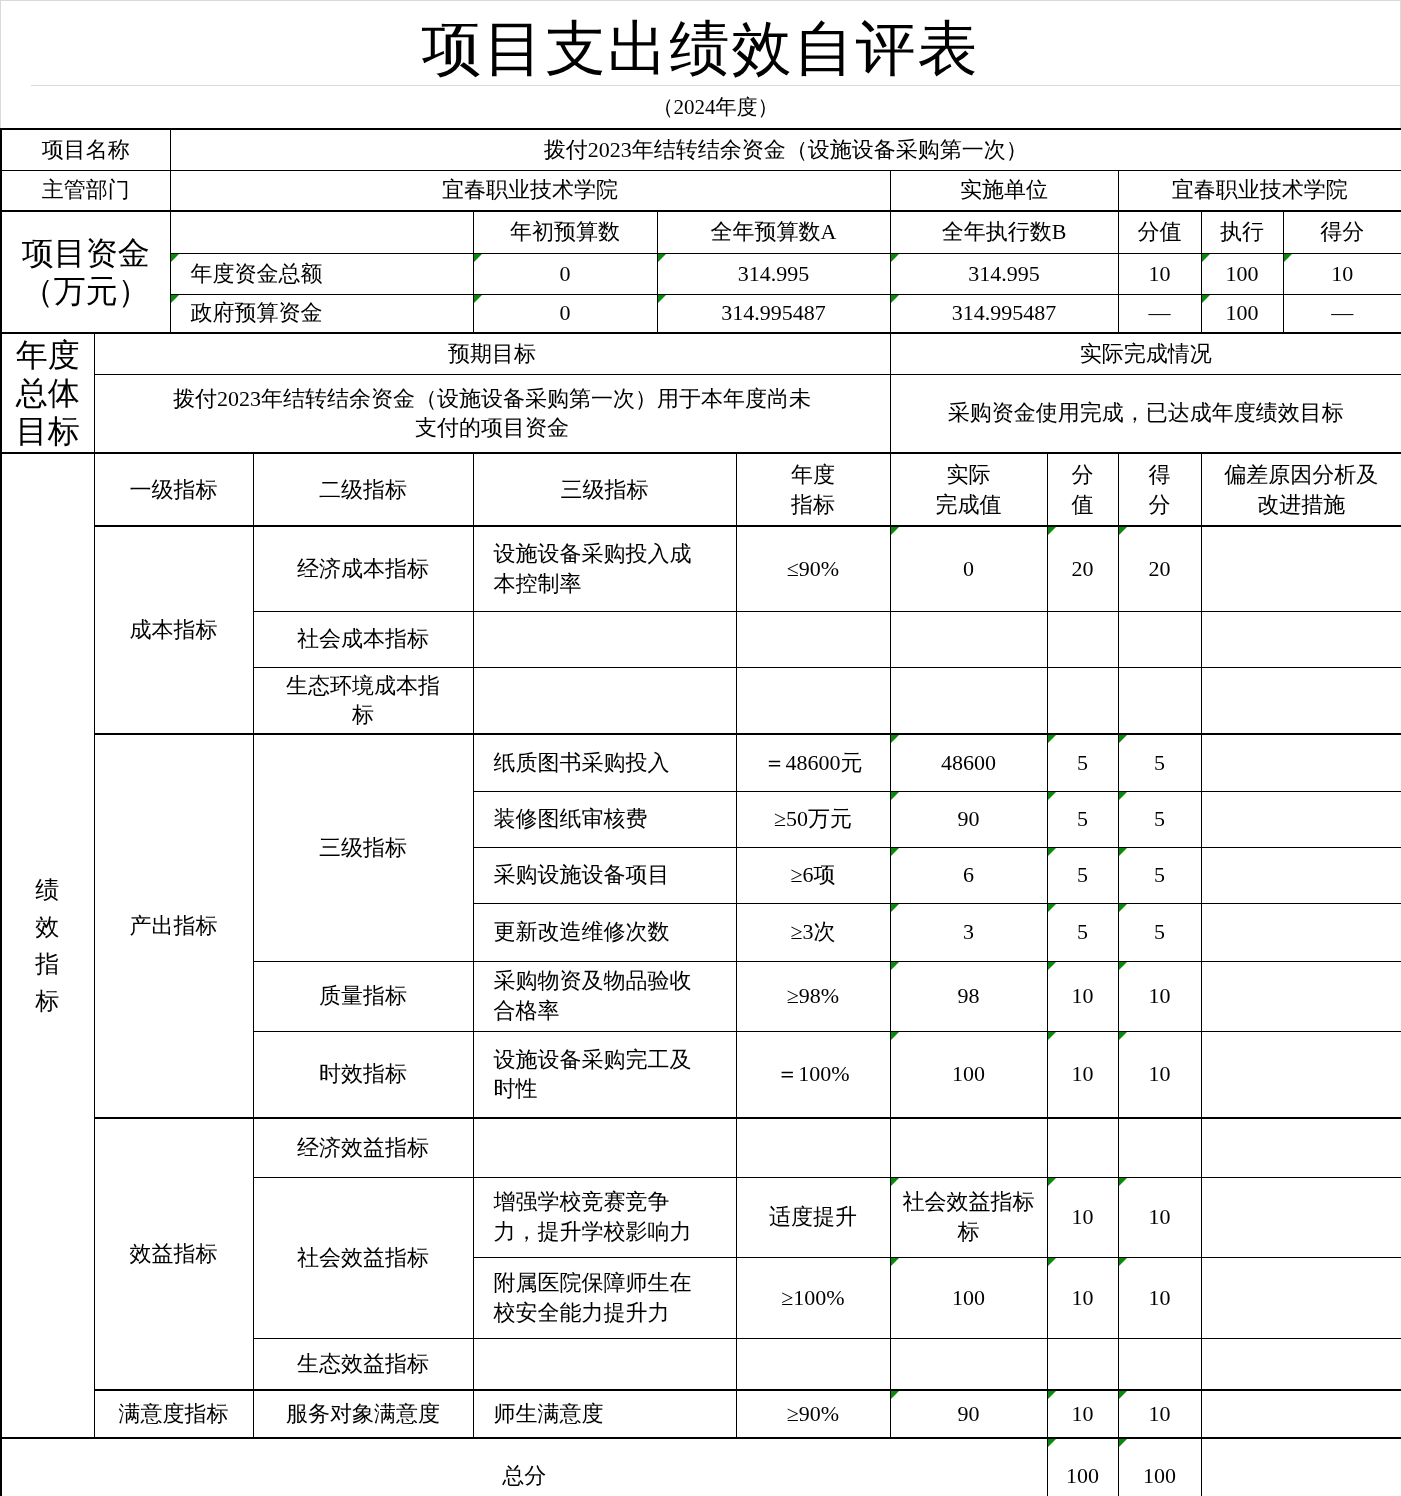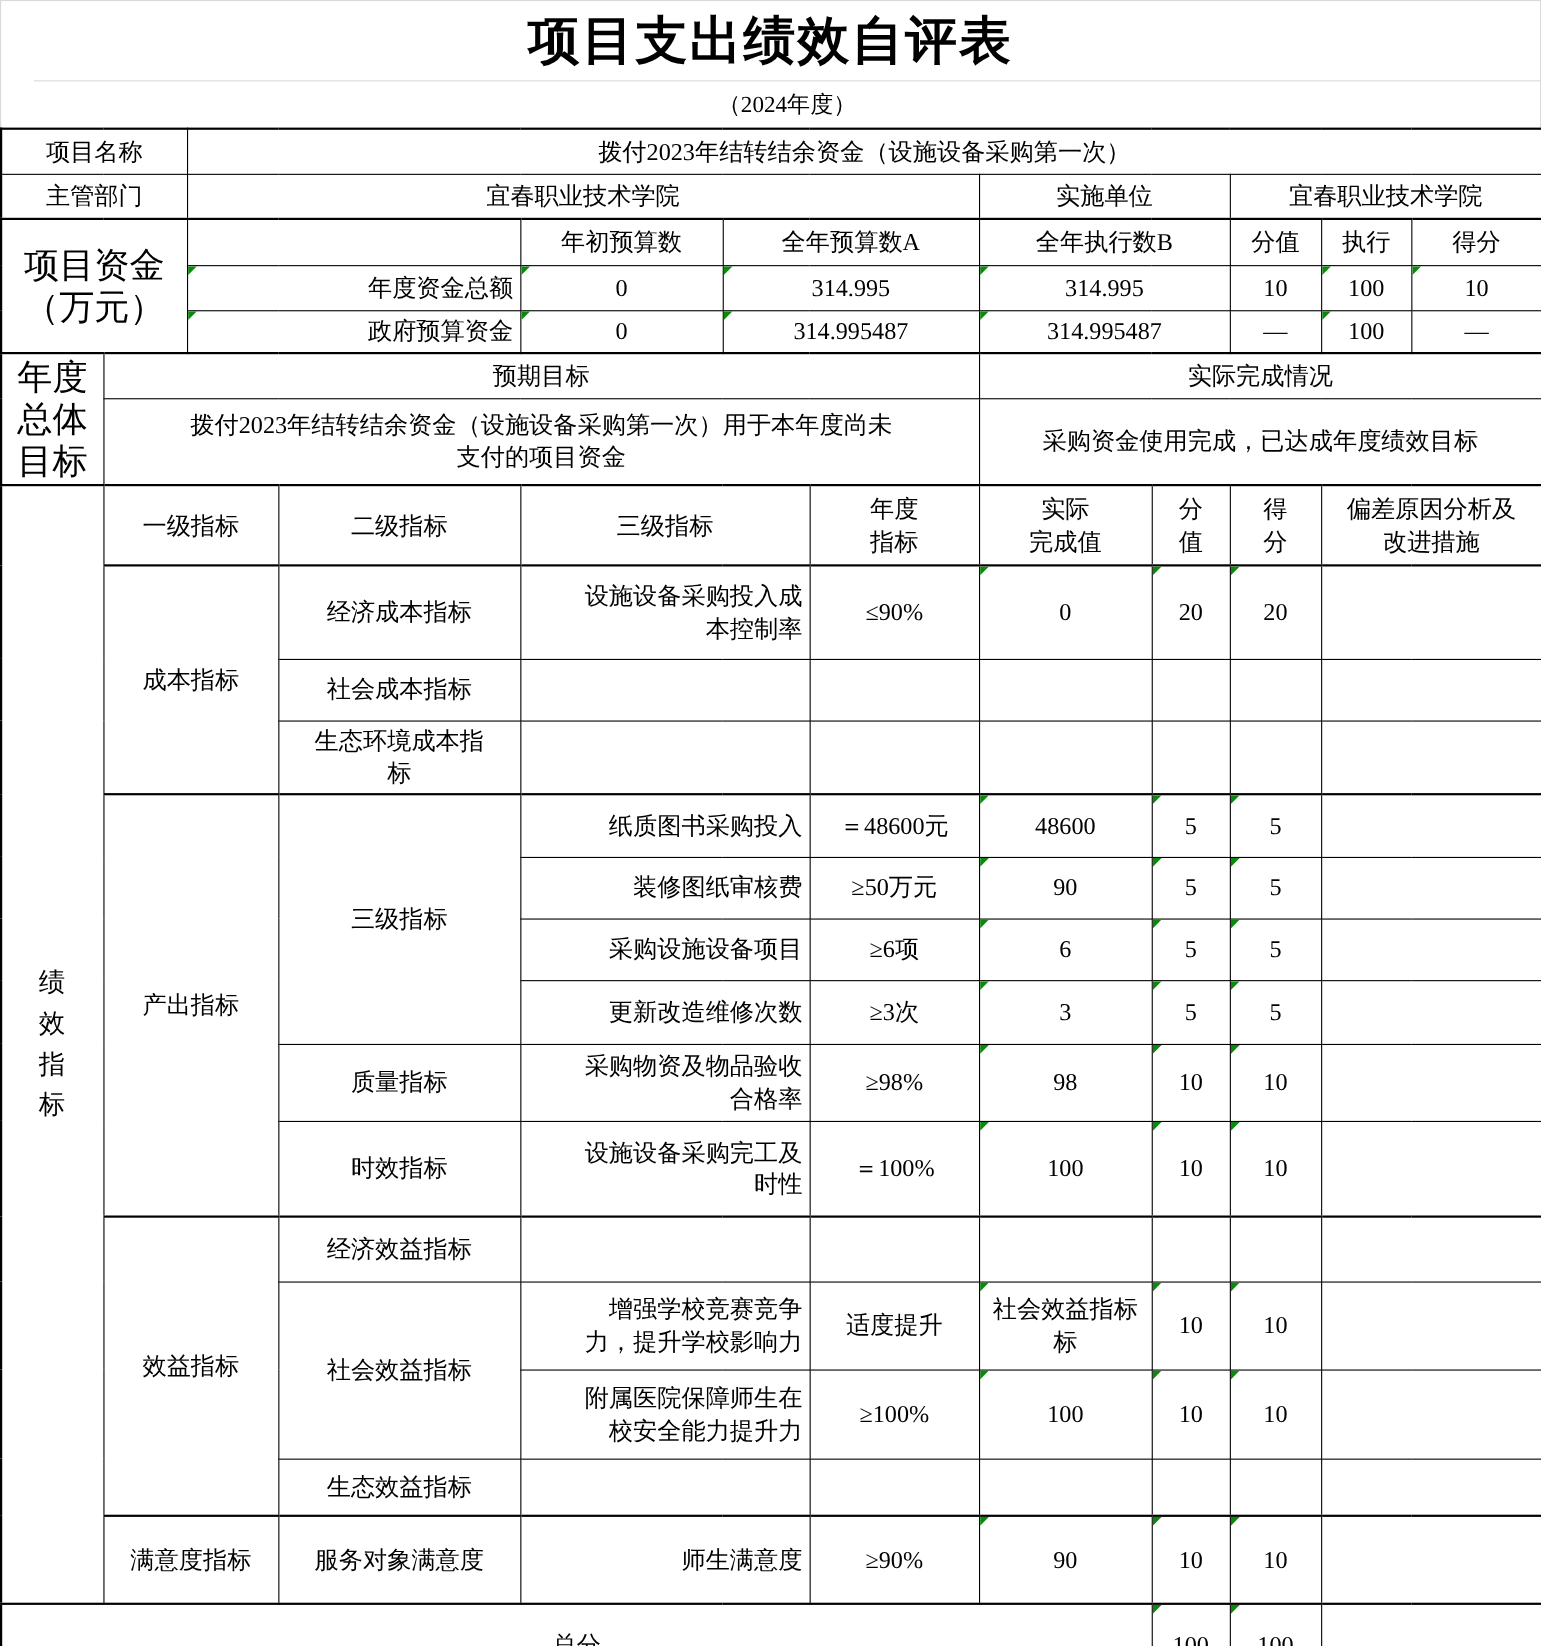--- a/index.html
+++ b/index.html
@@ -11,21 +11,21 @@
   }
   .head{
     border-left:1px solid #d9d9d9;
     border-right:1px solid #d9d9d9;
     border-top:1px solid #d9d9d9;
     box-sizing:border-box;
   }
   .title{
     height:72px;
     display:flex;align-items:center;justify-content:center;
-    font-size:47px;font-weight:bold;letter-spacing:2px;
+    font-size:60px;font-weight:normal;letter-spacing:2px;margin-top:12px;
   }
   .subtitle{
     height:42px;
     border-top:1px solid #d9d9d9;
     display:flex;align-items:center;justify-content:center;
     font-size:21px;
     margin-left:30px;
   }
   table.main{
     border-collapse:collapse;
@@ -38,21 +38,21 @@
     text-align:center;
     vertical-align:middle;
     font-size:22px;
     line-height:1.35;
     padding:2px 6px;
     overflow:hidden;
     position:relative;
     white-space:pre-line;
     box-sizing:border-box;
   }
-  td.left{text-align:right;padding-left:3px;font-family:Liberation Serif, serif;}
+  td.left{text-align:left;padding-left:20px;font-family:Liberation Serif, serif;}
   td.vlabel{font-size:32px;line-height:38px;}
   td.vchars{font-size:24px;line-height:37px;letter-spacing:1px;}
   tr.bt2 td{border-top:2px solid #000;}
   
   td.m::before{
     content:"";
     position:absolute;top:0;left:0;
     width:0;height:0;
     border-top:8px solid #0a8a0a;
     border-right:8px solid transparent;
@@ -287,21 +287,21 @@
     <tr style="height:52px">
       <td>生态效益指标</td>
       <td colspan="2"></td>
       <td></td>
       <td></td>
       <td></td>
       <td></td>
       <td colspan="2"></td>
     </tr>
 
-    <tr style="height:80px" class="bt2">
+    <tr style="height:48px" class="bt2">
       <td colspan="2">满意度指标</td>
       <td>服务对象满意度</td>
       <td colspan="2" class="left">师生满意度</td>
       <td>≥90%</td>
       <td class="m">90</td>
       <td class="m">10</td>
       <td class="m">10</td>
       <td colspan="2"></td>
     </tr>
 

